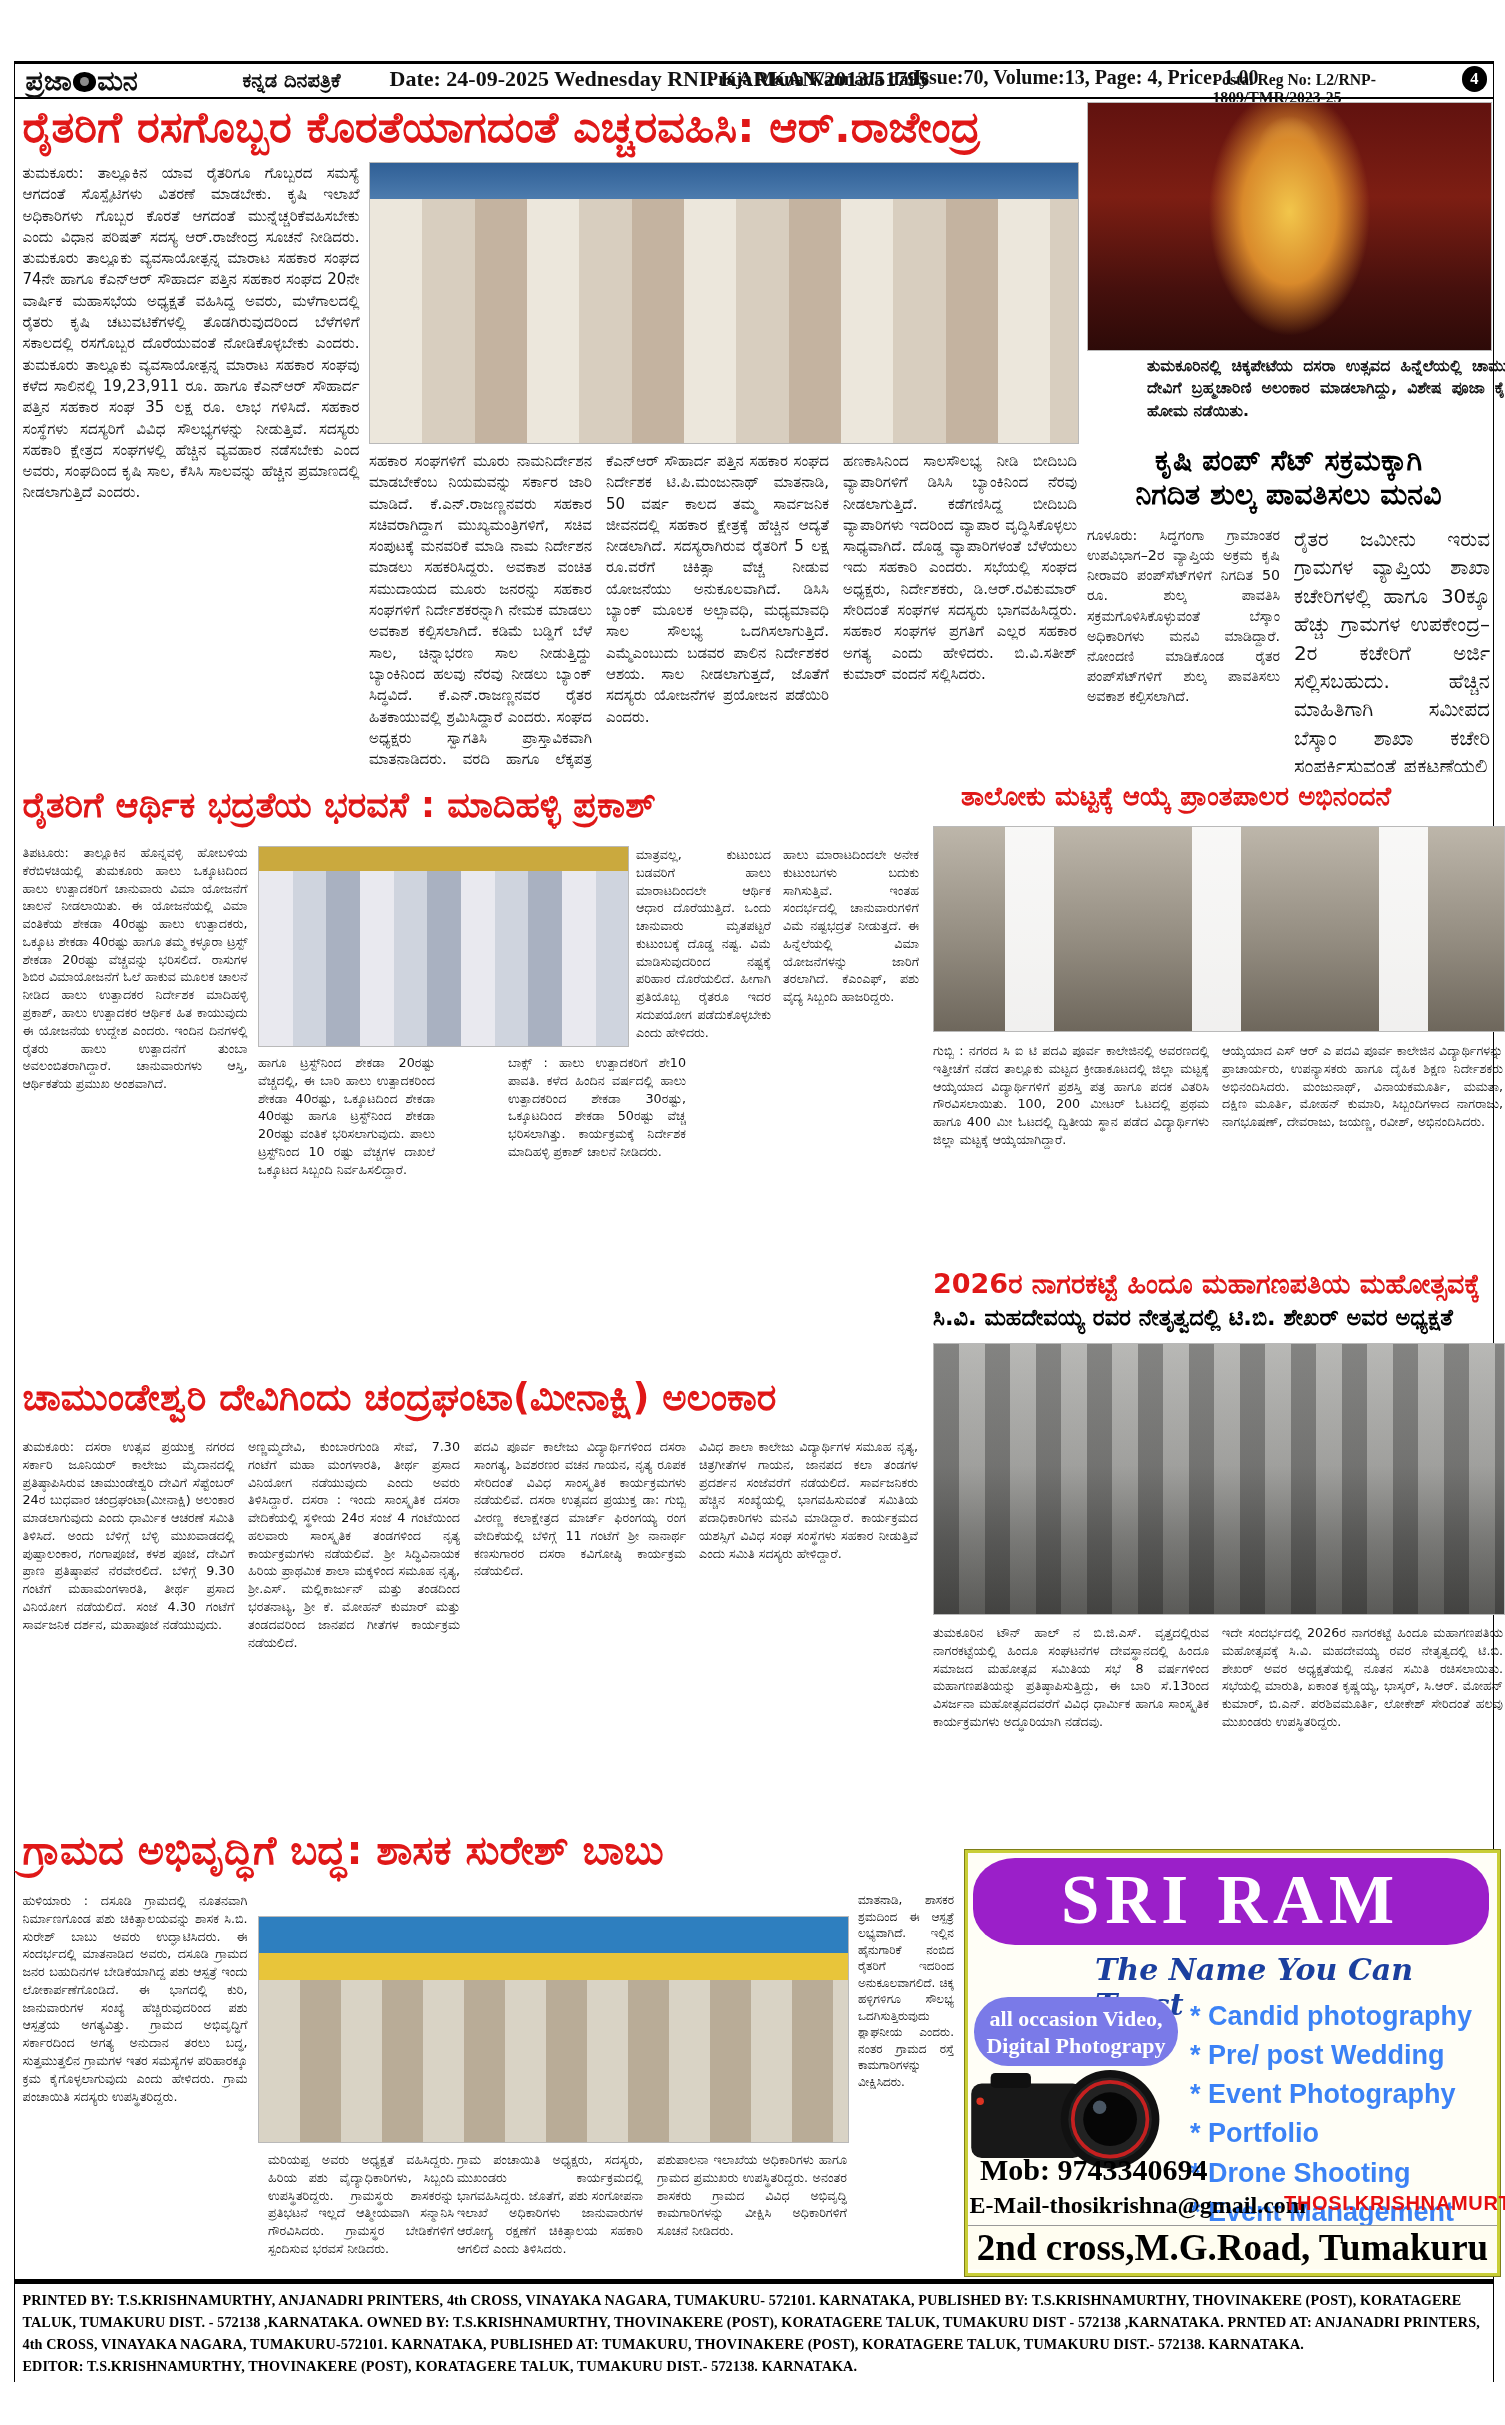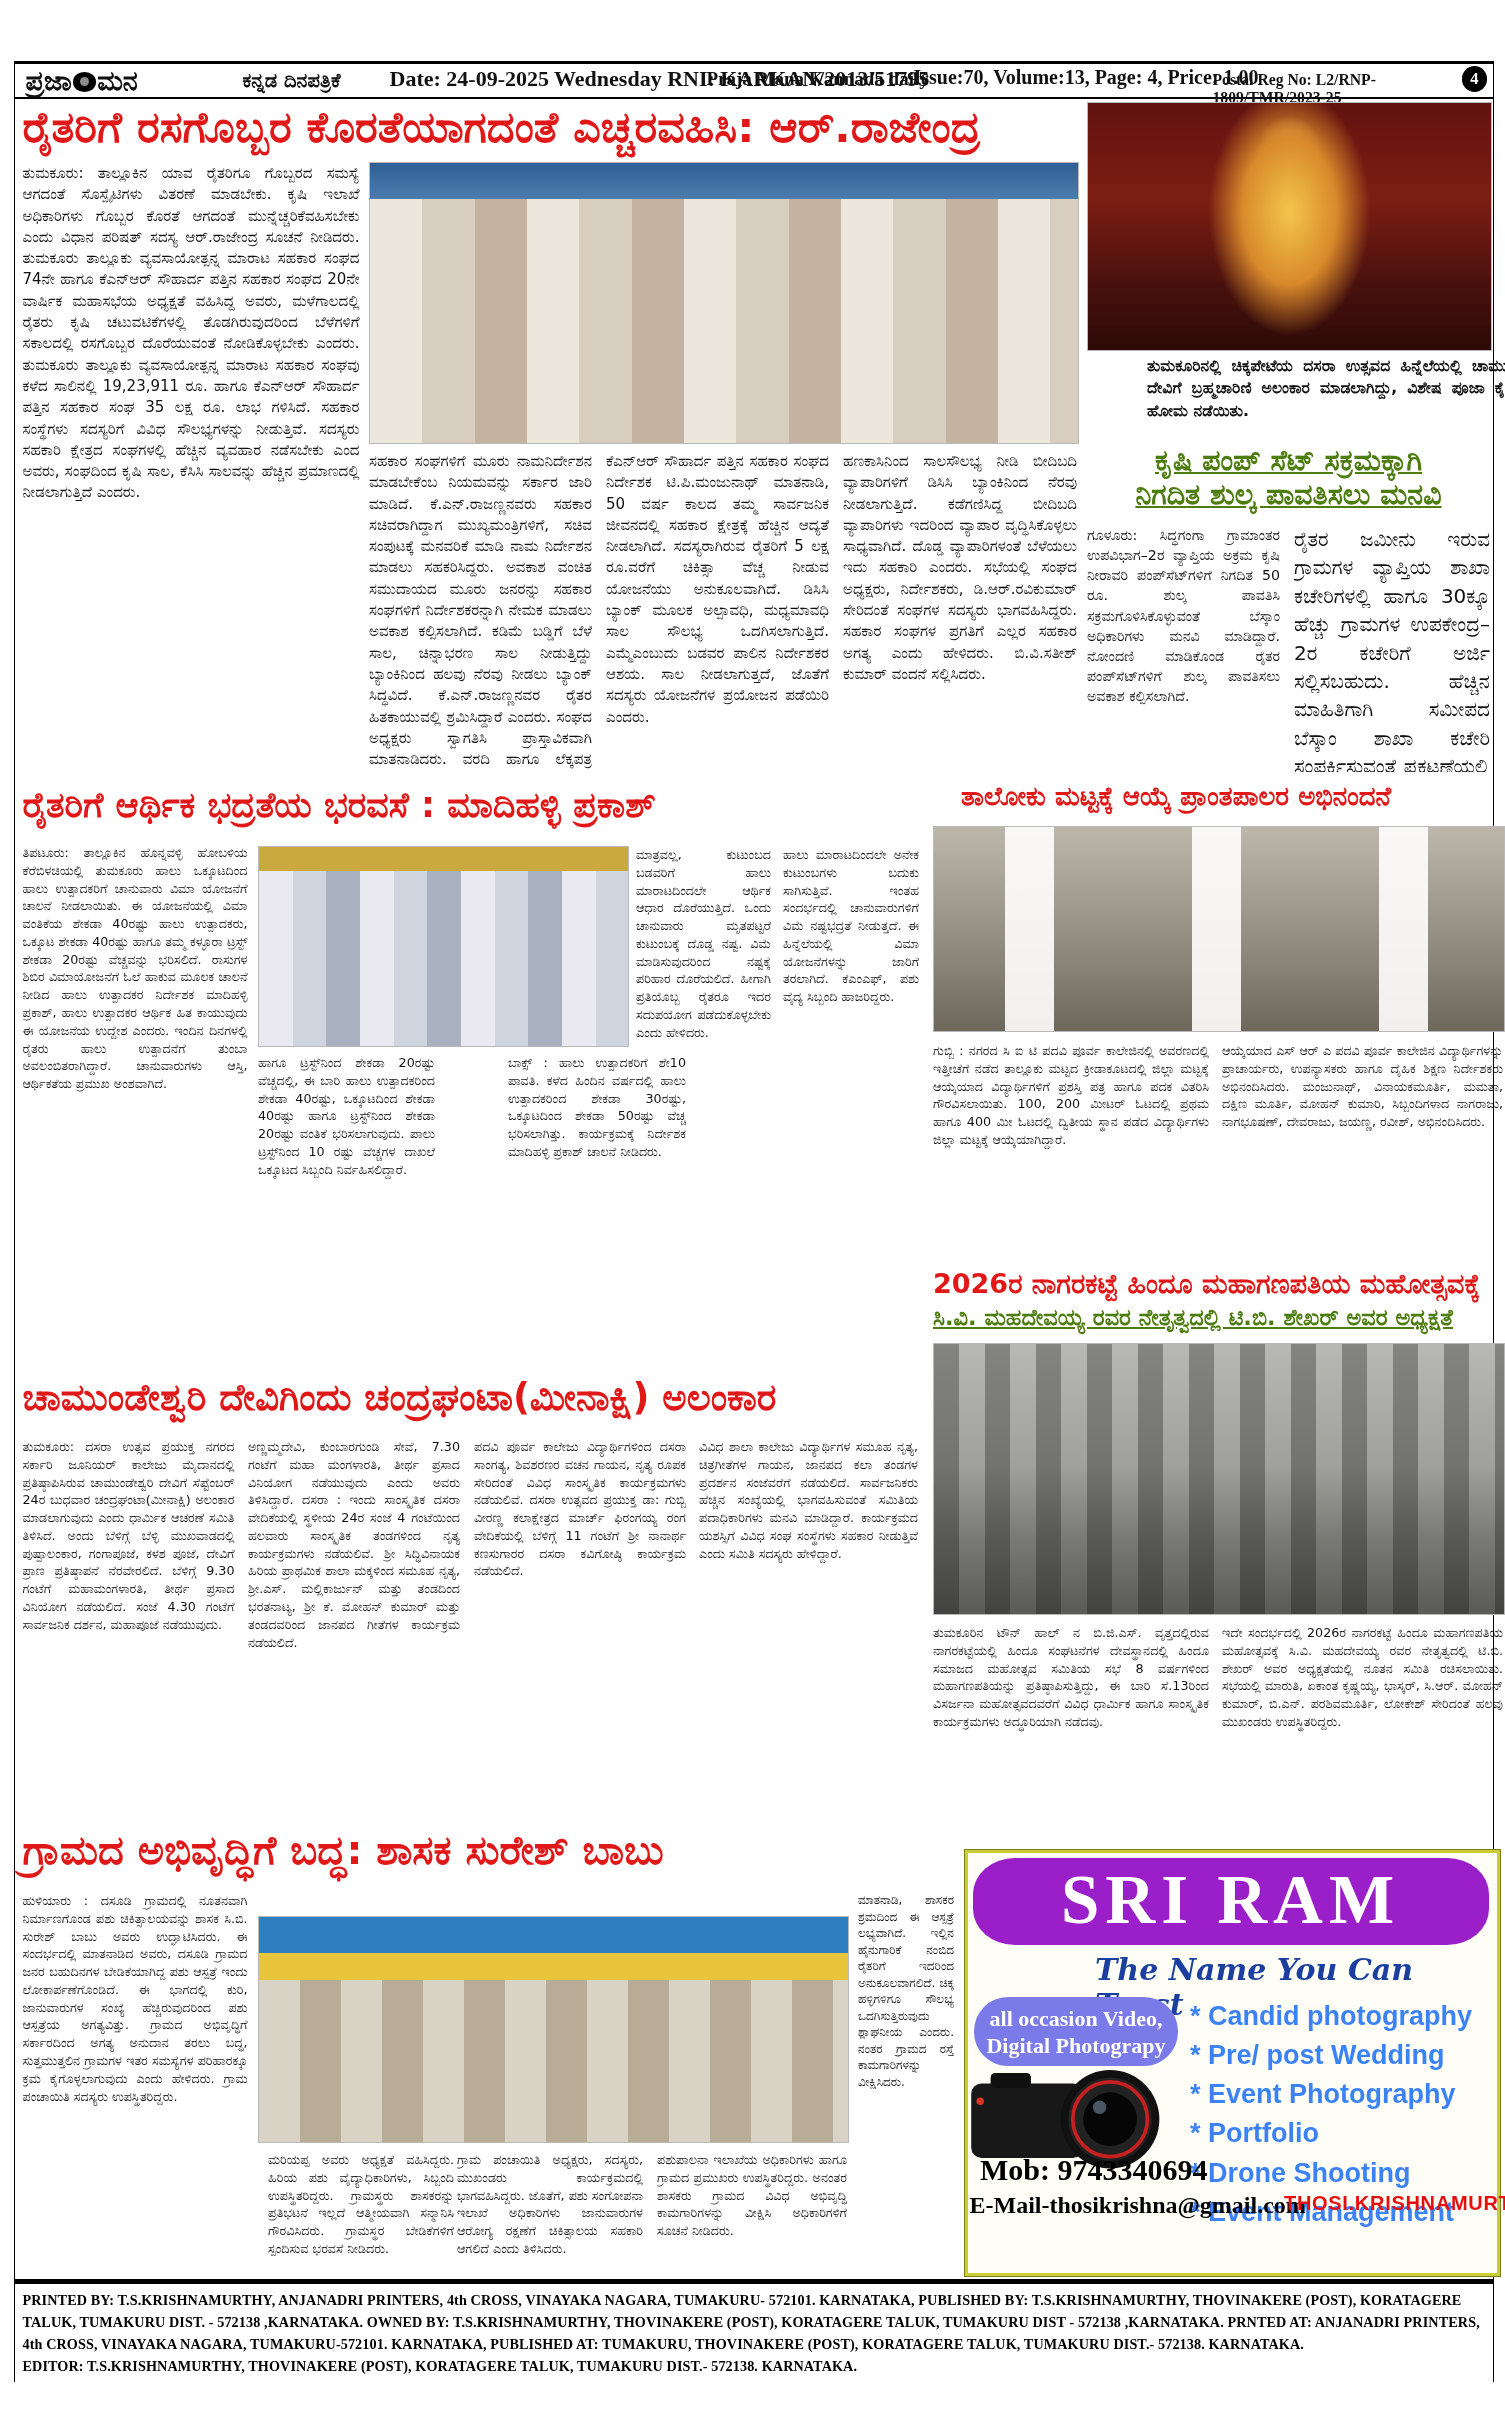--- a/index.html
+++ b/index.html
@@ -18,21 +18,21 @@
   .logo-emblem::after{content:"";position:absolute;left:6.7px;top:4.5px;width:9px;height:9px;
                border-radius:50%;background:#fff;opacity:.55;}
   .logo-sub{font-weight:700;font-size:19.5px;}
   .mast-serif{font-family:"Liberation Serif",serif;font-weight:700;}
   .page-badge{display:inline-block;width:25.5px;height:25.5px;border-radius:50%;background:#000;
               color:#fff;text-align:center;line-height:25.5px;font-weight:700;font-size:16.5px;
               font-family:"Liberation Serif",serif;}
 
   
   .hl{color:#e01818;font-weight:700;line-height:1.06;letter-spacing:0px;}
-  .subhl{color:#4d7c0f;font-weight:700;text-decoration:underline;}
+  .subhl{color:#000000;font-weight:700;}
 
   
   .bt{font-size:15px;line-height:1.42;text-align:justify;overflow:hidden;}
   .bt-sm{font-size:12.7px;line-height:1.4;text-align:justify;overflow:hidden;}
   .bt-xs{font-size:12px;line-height:1.38;text-align:justify;overflow:hidden;}
   .cap{font-weight:700;}
 
   
   .photo{overflow:hidden;border:0.7px solid #b9b9b9;}
   #ph-temple{background:
@@ -168,20 +168,21 @@
       <circle cx="16" cy="54" r="5" fill="#d32"></circle>
       <circle cx="190" cy="78" r="66" fill="#111"></circle>
       <circle cx="190" cy="78" r="56" fill="#222"></circle>
       <circle cx="190" cy="78" r="50" fill="none" stroke="#c62020" stroke-width="5"></circle>
       <circle cx="190" cy="78" r="36" fill="#060606"></circle>
       <circle cx="176" cy="62" r="9" fill="#5a6a7a" opacity="0.8"></circle>
     </svg>
     <div class="ad-contact" style="position:absolute;left:12px;top:300px;font-size:30px;">Mob: 9743340694</div>
     <div class="ad-contact" style="position:absolute;left:1.5px;top:339px;font-size:24px;">E-Mail-thosikrishna@gmail.com</div>
     <div class="ad-name" style="position:absolute;left:316px;top:339px;font-size:20px;">THOSI.KRISHNAMURTHY</div>
+    <div class="ad-address" style="position:absolute;left:0px;top:372px;width:529px;height:43px;font-size:37px;border-top:1.5px solid #999;background:#fffdf0;">2nd cross,M.G.Road, Tumakuru</div>
   </div>
 
   <div class="abs ft" style="left:22.5px;top:2289px;width:1462px;">
     <div>PRINTED BY: T.S.KRISHNAMURTHY, ANJANADRI PRINTERS, 4th CROSS, VINAYAKA NAGARA, TUMAKURU- 572101. KARNATAKA, PUBLISHED BY: T.S.KRISHNAMURTHY, THOVINAKERE (POST), KORATAGERE</div>
     <div>TALUK, TUMAKURU DIST. - 572138 ,KARNATAKA. OWNED BY: T.S.KRISHNAMURTHY, THOVINAKERE (POST), KORATAGERE TALUK, TUMAKURU DIST - 572138 ,KARNATAKA. PRNTED AT: ANJANADRI PRINTERS,</div>
     <div>4th CROSS, VINAYAKA NAGARA, TUMAKURU-572101. KARNATAKA, PUBLISHED AT: TUMAKURU, THOVINAKERE (POST), KORATAGERE TALUK, TUMAKURU DIST.- 572138. KARNATAKA.</div>
     <div>EDITOR: T.S.KRISHNAMURTHY, THOVINAKERE (POST), KORATAGERE TALUK, TUMAKURU DIST.- 572138. KARNATAKA.</div>
   </div>
 
 </div>

